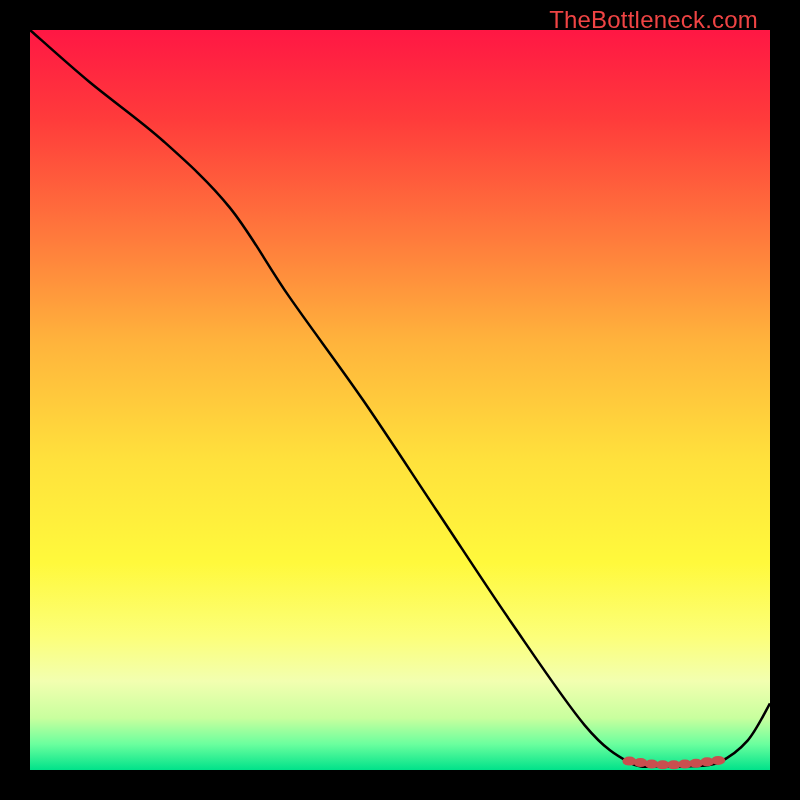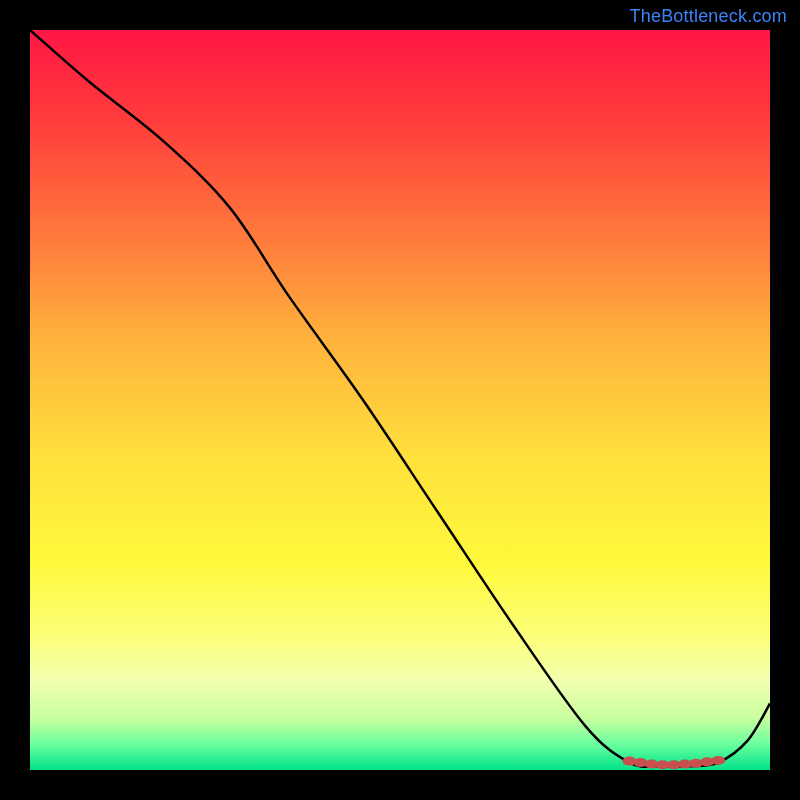--- a/index.html
+++ b/index.html
@@ -23,23 +23,23 @@
     position: absolute;
     top: 30px;
     left: 30px;
     width: 740px;
     height: 740px;
     overflow: hidden;
   }
   .watermark {
     position: absolute;
     top: 6px;
-    right: 13px;
-    color: #3b82f6;
-    font-size: 18px;
+    right: 42px;
+    color: #ef4444;
+    font-size: 24px;
     font-weight: 500;
     letter-spacing: 0.2px;
   }
   svg {
     display: block;
   }
 </style>
 </head>
 <body>
 

